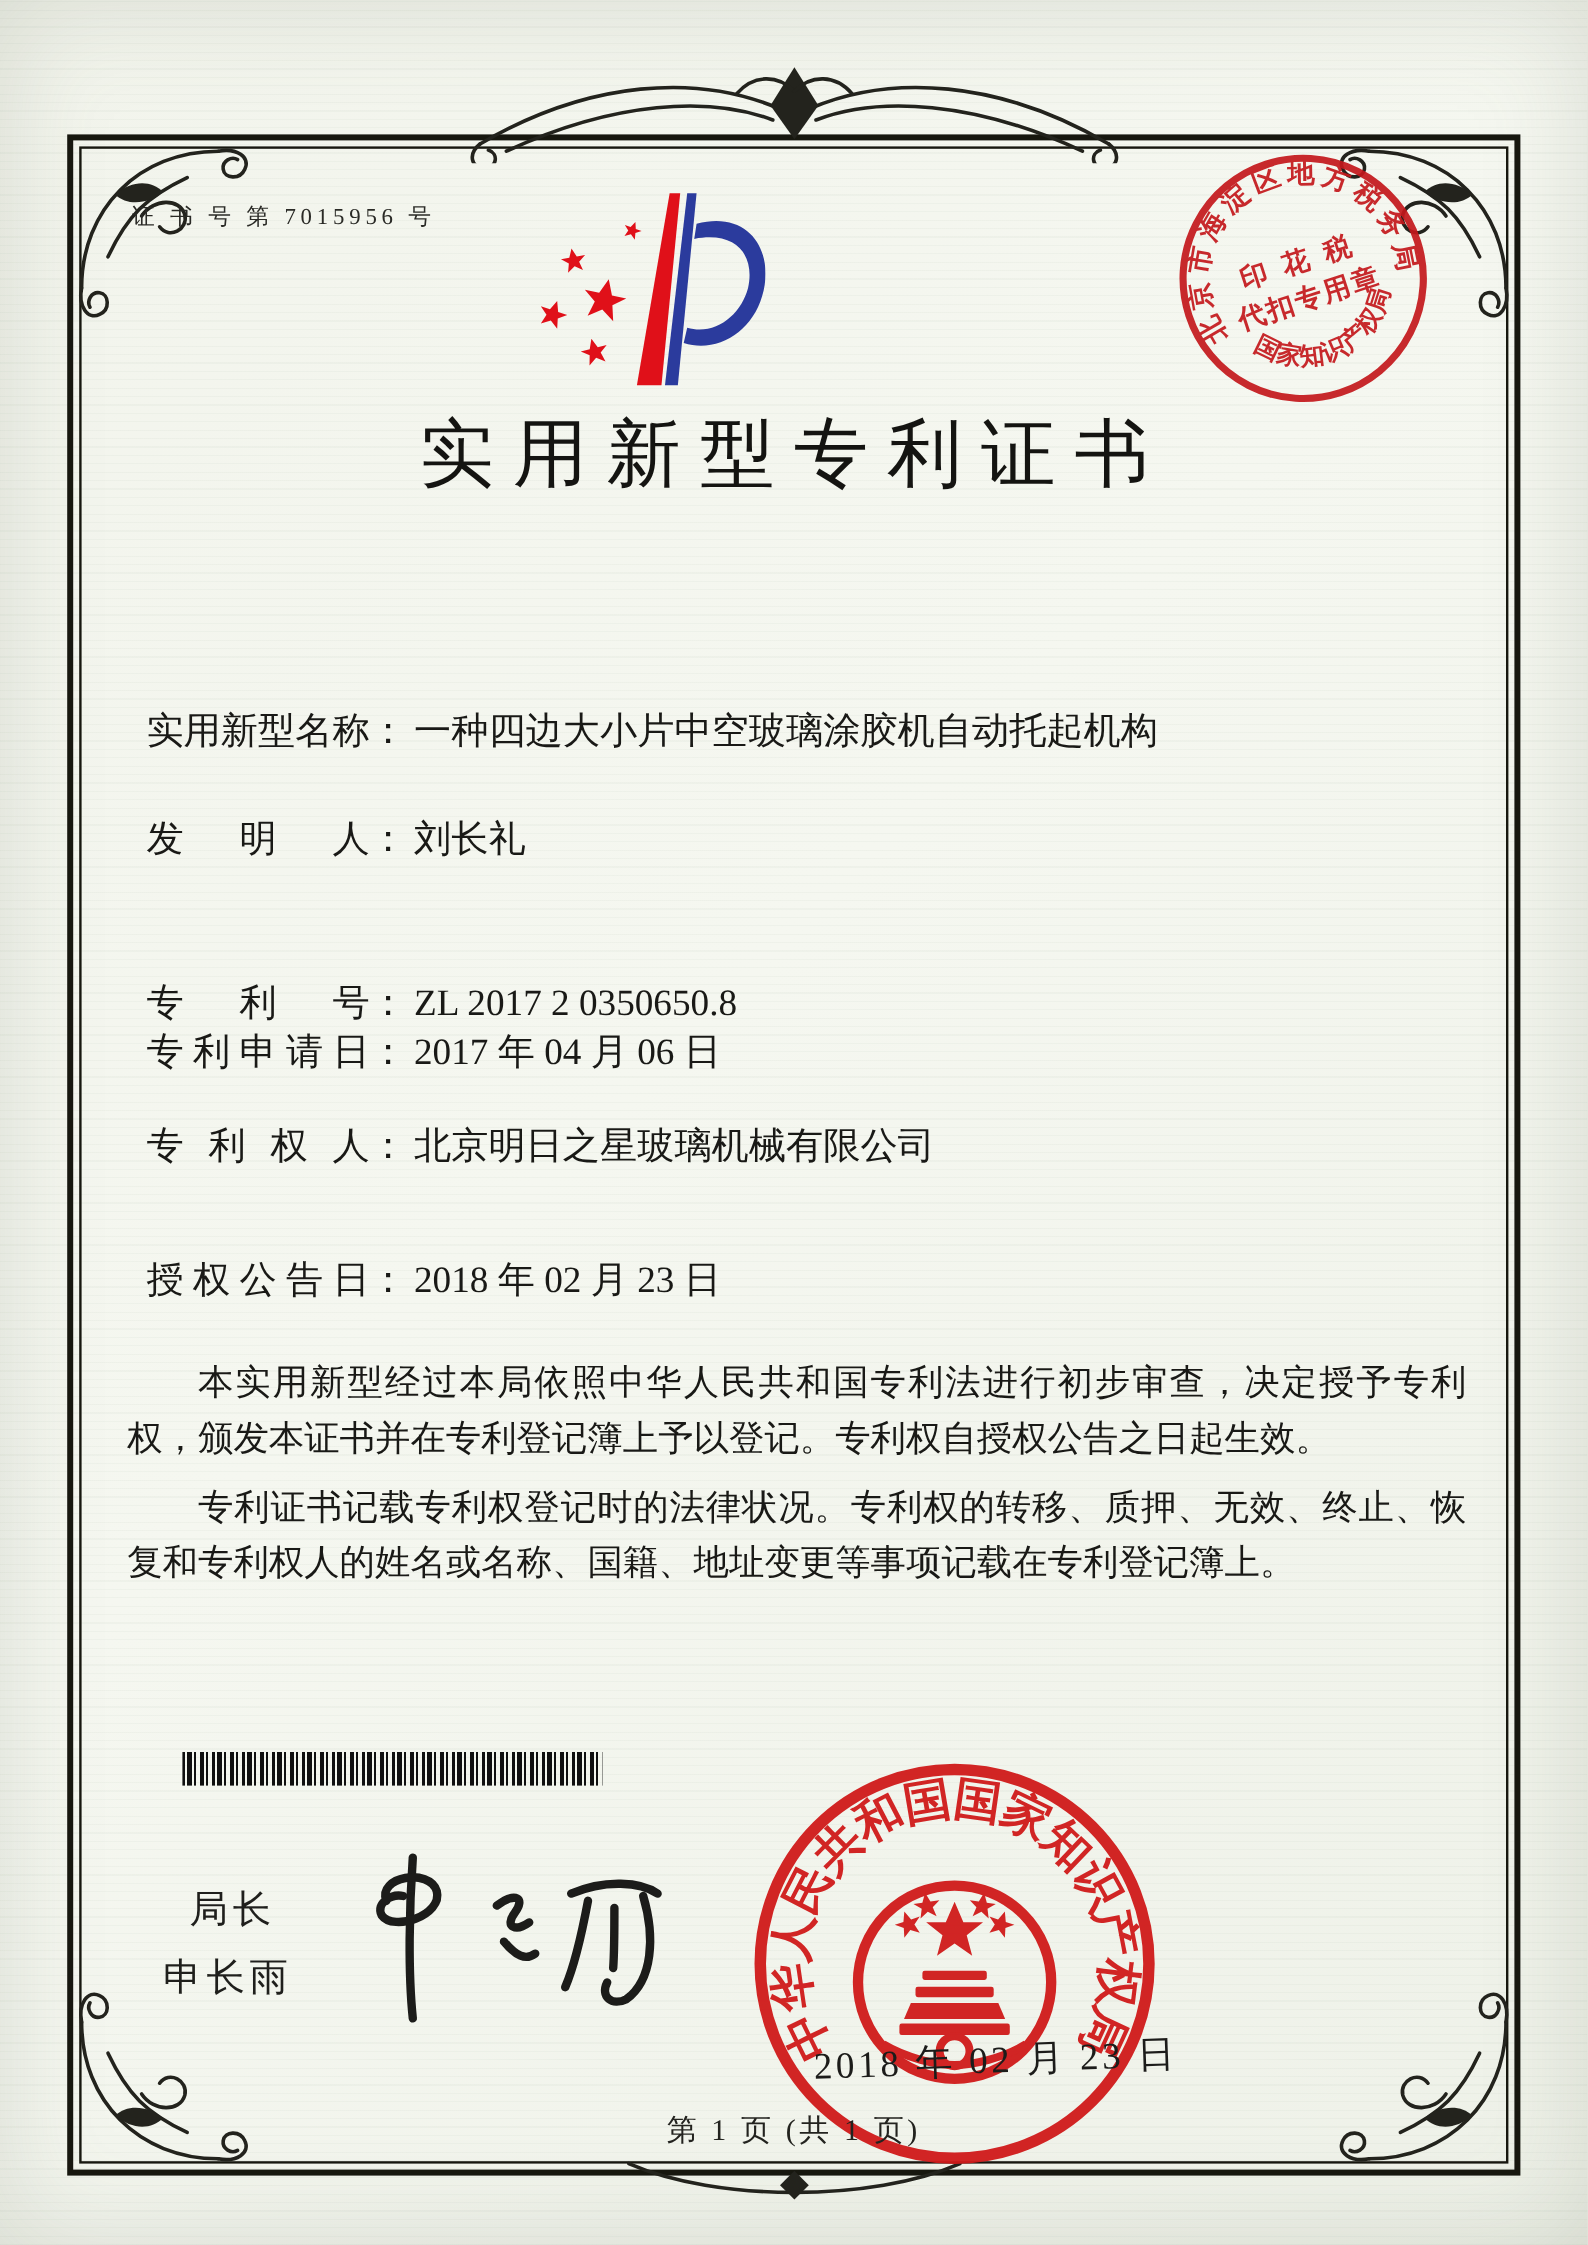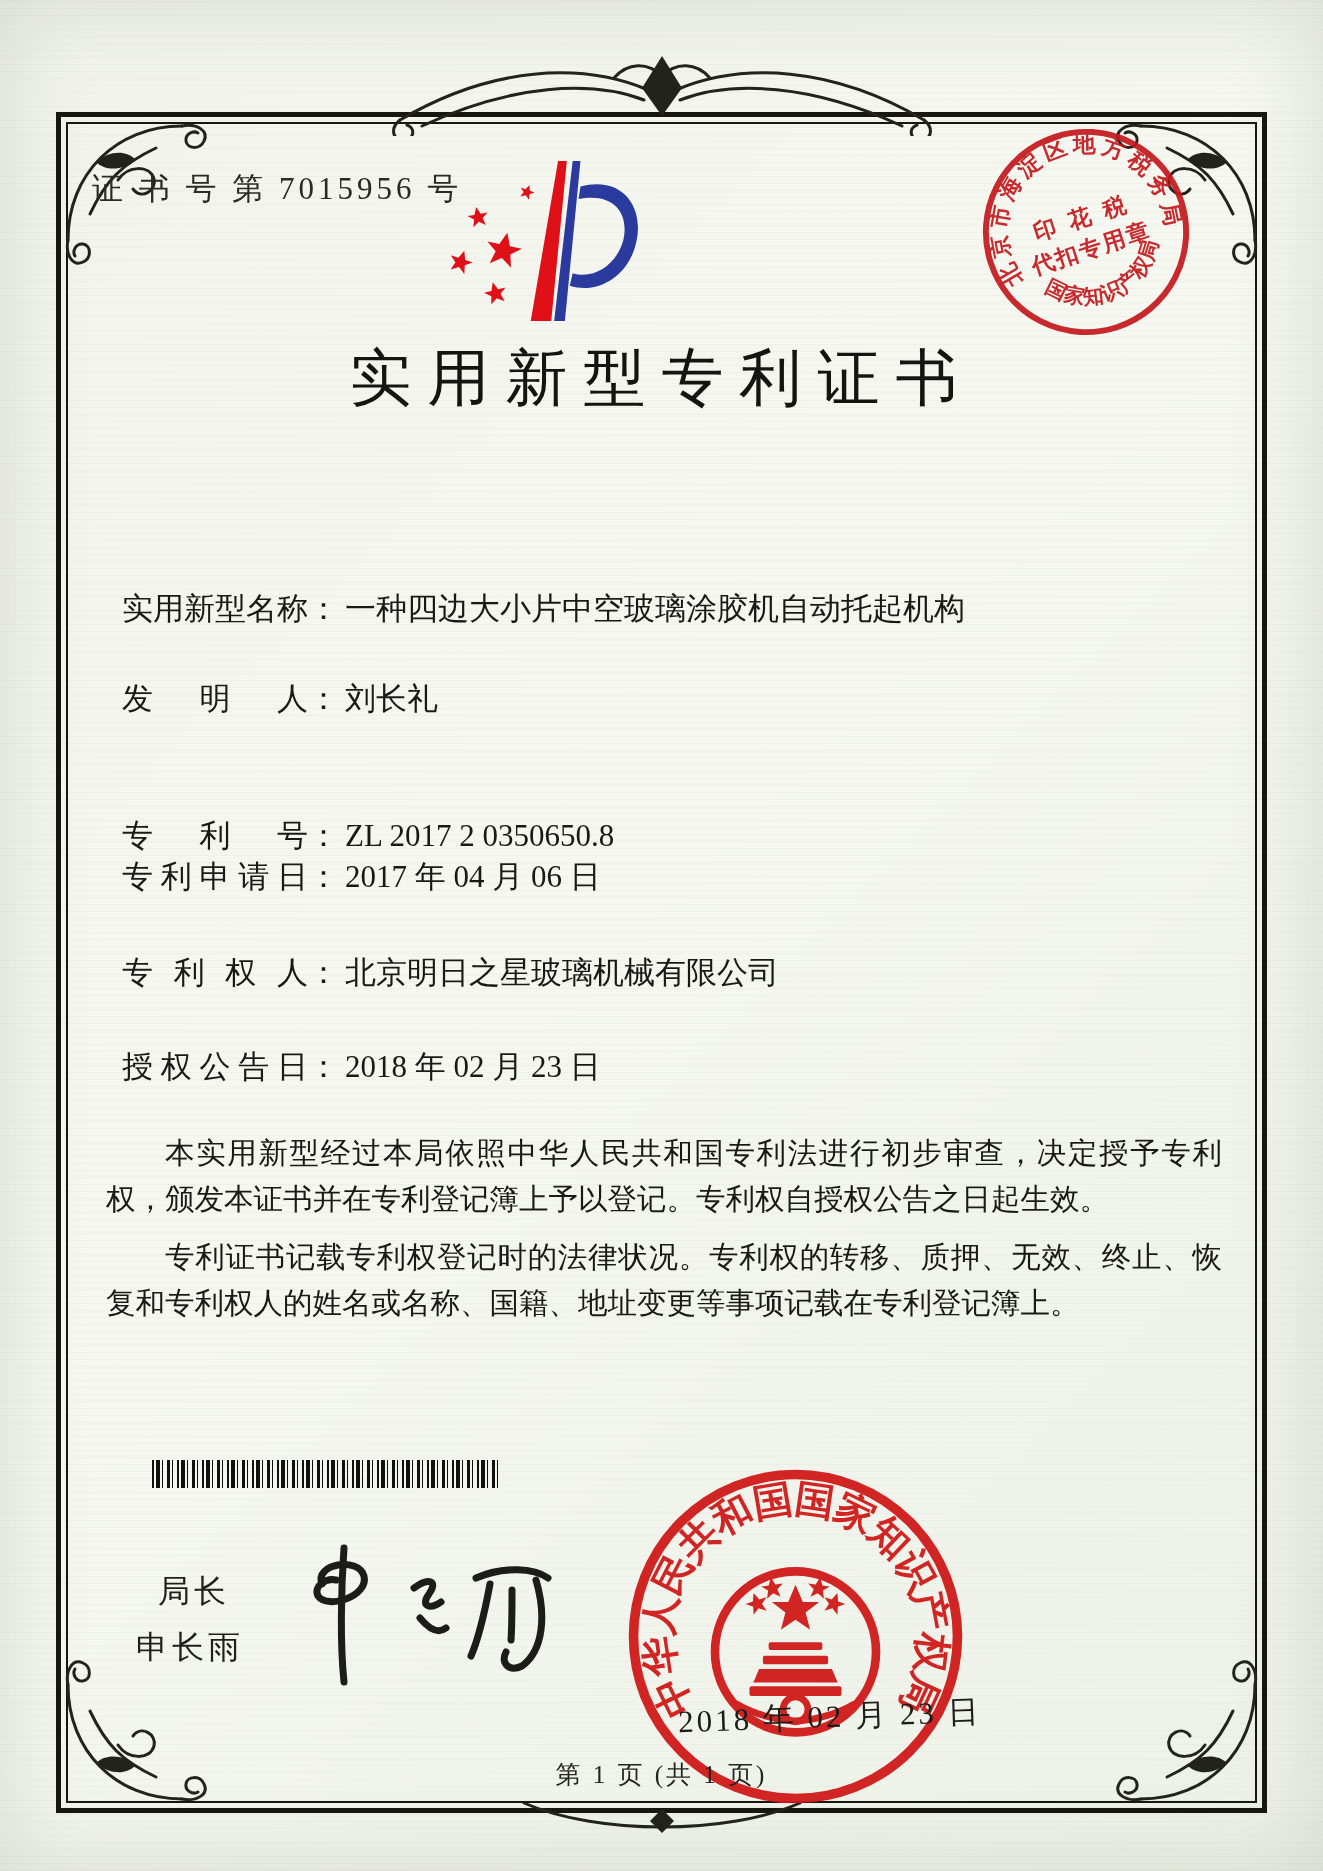--- a/index.html
+++ b/index.html
@@ -20,21 +20,21 @@
   .frame{position:absolute;left:56px;top:112px;right:56px;bottom:58px;border:5px solid #17170f;}
   .frame-inner{position:absolute;inset:5px;border:2px solid #17170f;}
   .corner{position:absolute;width:150px;height:150px;}
   .corner.tl{left:60px;top:118px;}
   .corner.tr{right:60px;top:118px;transform:scaleX(-1);}
   .corner.bl{left:60px;bottom:64px;transform:scaleY(-1);}
   .corner.br{right:60px;bottom:64px;transform:scale(-1,-1);}
   .crest{position:absolute;left:50%;top:48px;transform:translateX(-50%);}
   .crest-bottom{position:absolute;left:50%;bottom:34px;transform:translateX(-50%);}
   
-  .cert-no{position:absolute;left:92px;top:168px;font-size:31px;letter-spacing:4px;color:#2a2a26;}
+  .cert-no{position:absolute;left:110px;top:168px;font-size:19px;letter-spacing:4px;color:#2a2a26;}
   .logo{position:absolute;left:443px;top:156px;}
   .tax-stamp{position:absolute;left:972px;top:118px;opacity:0.92;}
   .title{
     position:absolute;left:0;top:336px;width:100%;text-align:center;
     font-size:62px;font-weight:normal;letter-spacing:16px;color:#141411;
   }
   
   .fields{position:absolute;left:122px;top:588px;width:1090px;font-size:31px;color:#191916;}
   .field{position:absolute;left:0;white-space:nowrap;}
   .flabel{display:inline-block;width:186px;text-align:justify;text-align-last:justify;vertical-align:bottom;}
@@ -161,21 +161,21 @@
     </div>
     <div class="field" style="top:90px;">
       <span class="flabel">发明人</span><span class="fcolon">：</span><span class="fvalue">刘长礼</span>
     </div>
     <div class="field" style="top:180px;margin-top:47px;">
       <span class="flabel">专利号</span><span class="fcolon">：</span><span class="fvalue">ZL 2017 2 0350650.8</span>
     </div>
     <div class="field" style="top:268px;">
       <span class="flabel">专利申请日</span><span class="fcolon">：</span><span class="fvalue">2017 年 04 月 06 日</span>
     </div>
-    <div class="field" style="top:364px;font-family:Liberation Mono, monospace;">
+    <div class="field" style="top:346px;font-family:Liberation Mono, monospace;">
       <span class="flabel">专利权人</span><span class="fcolon">：</span><span class="fvalue">北京明日之星玻璃机械有限公司</span>
     </div>
     <div class="field" style="top:458px;">
       <span class="flabel">授权公告日</span><span class="fcolon">：</span><span class="fvalue">2018 年 02 月 23 日</span>
     </div>
   </div>
 
   <div class="body-text">
     <p>本实用新型经过本局依照中华人民共和国专利法进行初步审查，决定授予专利权，颁发本证书并在专利登记簿上予以登记。专利权自授权公告之日起生效。</p>
     <p>专利证书记载专利权登记时的法律状况。专利权的转移、质押、无效、终止、恢复和专利权人的姓名或名称、国籍、地址变更等事项记载在专利登记簿上。</p>

